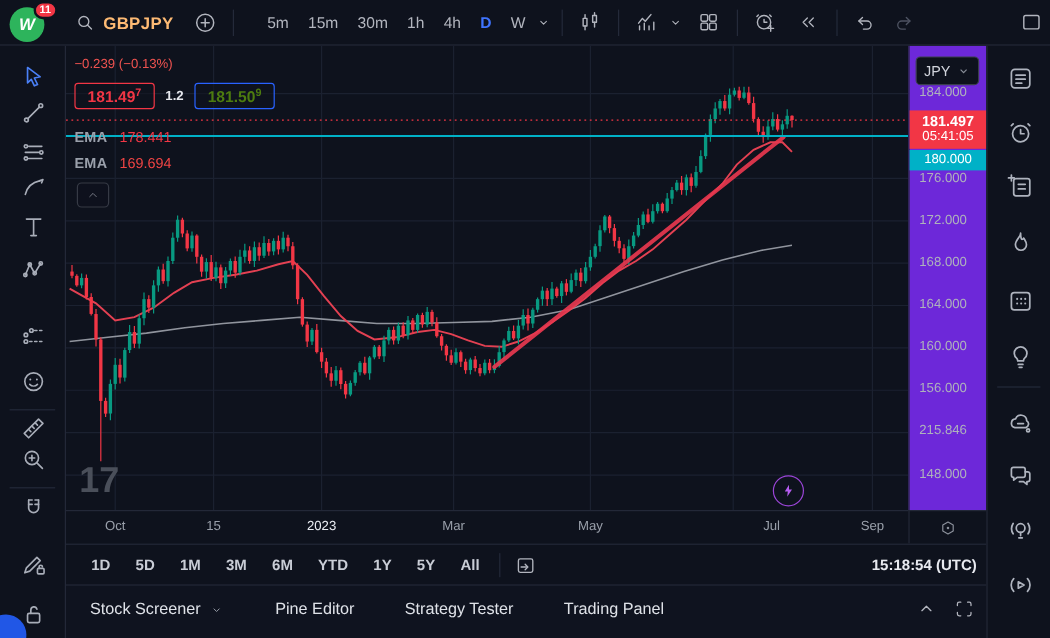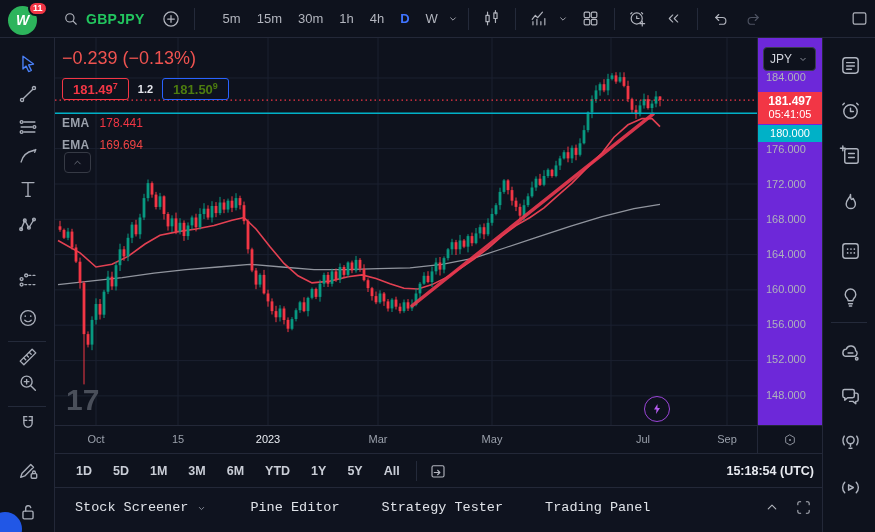--- a/index.html
+++ b/index.html
@@ -11,21 +11,21 @@
   
   .topbar{position:absolute;left:0;top:0;width:875px;height:38px;display:flex;align-items:center;
           border-bottom:1px solid #232838;background:#0e121d;z-index:30;padding-left:8px;}
   .logo-wrap{position:relative;width:38px;height:34px;flex:0 0 auto;}
   .logo{position:absolute;left:0;top:4px;width:29px;height:29px;border-radius:50%;background:#2db45c;
         color:#fff;font-weight:bold;font-style:italic;font-size:14px;display:flex;align-items:center;justify-content:center;}
   .notif{position:absolute;left:20px;top:-1px;min-width:17px;height:15px;padding:0 3px;border-radius:8px;
          background:#f23645;border:2px solid #0e121d;color:#fff;font-size:9px;font-weight:bold;
          display:flex;align-items:center;justify-content:center;}
   .tb-item{display:flex;align-items:center;gap:6px;margin:0 4px;color:#b2b5be;cursor:pointer;}
-  .symbol{color:#22c55e;font-weight:bold;font-size:14px;letter-spacing:.3px;}
+  .symbol{color:#fdba74;font-weight:bold;font-size:14px;letter-spacing:.3px;}
   .tb-icon{display:flex;align-items:center;justify-content:center;width:28px;height:28px;color:#b2b5be;
            border-radius:4px;margin:0 2px;cursor:pointer;}
   .tb-icon.sm{width:16px;margin:0;}
   .tb-icon.dim{color:#4d5261;}
   .tb-sep{width:1px;height:22px;background:#242a3a;margin:0 7px;flex:0 0 auto;}
   .timeframes{display:flex;align-items:center;gap:2px;margin-left:14px;}
   .tf{padding:3px 7px;color:#b2b5be;font-size:13px;border-radius:4px;cursor:pointer;}
   .tf.active{color:#3f74ff;font-weight:bold;}
   .spacer{flex:1;}
   .title-block{width:86px;flex:0 0 auto;overflow:hidden;margin-right:0;}
@@ -38,21 +38,21 @@
   .lt-icon{position:absolute;left:14px;width:28px;height:28px;color:#a8adb8;display:flex;
            align-items:center;justify-content:center;cursor:pointer;border-radius:4px;}
   .lt-icon.active{color:#4a80f7;}
   .lt-sep{position:absolute;left:8px;width:38px;height:1px;background:#242a3a;}
   .corner-blue{position:absolute;left:-12px;bottom:-14px;width:34px;height:34px;border-radius:50%;
                background:#2157e6;z-index:60;}
 
   
   .chart-main{position:absolute;left:55px;top:38px;width:702px;height:387px;overflow:hidden;}
   .legend{position:absolute;left:7px;top:10px;z-index:5;}
-  .change-line{color:#ef5350;font-size:18px;margin-bottom:9px;}
+  .change-line{color:#ef5350;font-size:11px;margin-bottom:9px;}
   .quote-row{display:flex;align-items:center;gap:9px;margin-bottom:12px;}
   .qbox{border:1px solid;border-radius:3px;padding:2px 10px;font-size:13px;font-weight:bold;background:rgba(14,18,29,.55);}
   .qbox sup{font-size:9px;}
   .qbox.bid{border-color:#f23645;color:#f23645;}
   .qbox.ask{border-color:#2962ff;color:#4d7c0f;}
   .spread{color:#e6e8ee;font-size:11px;font-weight:bold;}
   .ind-row{display:flex;align-items:center;gap:10px;height:22px;font-size:12px;color:#9aa0ab;}
   .ind-name{font-weight:bold;letter-spacing:.3px;}
   .collapse-btn{position:absolute;left:9px;top:114px;width:27px;height:21px;border:1px solid #363a45;
                 border-radius:4px;color:#787b86;display:flex;align-items:center;justify-content:center;
@@ -85,21 +85,21 @@
   .ranges-bar{position:absolute;left:55px;top:453px;width:767px;height:34px;border-top:1px solid #232838;
               background:#0e121d;display:flex;align-items:center;padding:0 8px 0 13px;z-index:10;}
   .range-item{padding:3px 8px;font-size:12.5px;font-weight:bold;color:#c9cdd6;cursor:pointer;border-radius:4px;}
   .rb-sep{width:1px;height:20px;background:#242a3a;margin:0 8px;}
   .goto-icon{width:26px;height:26px;color:#b2b5be;display:flex;align-items:center;justify-content:center;cursor:pointer;}
   .clock{margin-left:auto;font-size:12.5px;font-weight:bold;color:#e8eaf0;cursor:pointer;}
 
   
   .footer{position:absolute;left:55px;top:487px;width:767px;height:45px;border-top:1px solid #232838;
           background:#0f131f;display:flex;align-items:center;padding:0 10px 6px 20px;z-index:10;}
-  .ft-tab{display:flex;align-items:flex-end;gap:7px;font-size:13.5px;color:#dfe2e8;margin-right:42px;cursor:pointer;white-space:nowrap;font-family:Liberation Mono, monospace;}
+  .ft-tab{display:flex;align-items:flex-end;gap:7px;font-size:13.5px;color:#dfe2e8;margin-right:42px;cursor:pointer;white-space:nowrap;}
   .ft-icons{margin-left:auto;display:flex;align-items:center;gap:14px;color:#b2b5be;}
   .ft-icons .ico{cursor:pointer;display:flex;}
 
   
   .right-sidebar{position:absolute;left:822px;top:38px;width:53px;height:494px;border-left:1px solid #232838;
                  background:#0e121d;z-index:20;overflow:hidden;}
   .rs-icon{position:absolute;left:13px;width:28px;height:28px;color:#aeb3be;display:flex;align-items:center;
            justify-content:center;cursor:pointer;}
   .rs-sep{position:absolute;left:8px;width:36px;height:1px;background:#242a3a;}
 </style>
@@ -668,21 +668,21 @@
       <div class="bc">05:41:05</div>
     </div>
     <div class="price-badge badge-cyan">180.000</div>
   <div class="pa-label" style="top: 33px;">184.000</div>
       <div class="pa-label" style="top: 105px;">176.000</div>
       <div class="pa-label" style="top: 140px;">172.000</div>
       <div class="pa-label" style="top: 175px;">168.000</div>
       <div class="pa-label" style="top: 210px;">164.000</div>
       <div class="pa-label" style="top: 245px;">160.000</div>
       <div class="pa-label" style="top: 280px;">156.000</div>
-      <div class="pa-label" style="top: 315px;">152.000</div>
+      <div class="pa-label" style="top: 315px;">215.846</div>
       <div class="pa-label" style="top: 351px;">148.000</div>
     </div>
 
   <div class="time-axis" id="time-axis">
       <div class="ta-label" style="left: 41px;">Oct</div>
       <div class="ta-label" style="left: 123px;">15</div>
       <div class="ta-label hl" style="left: 213px;">2023</div>
       <div class="ta-label" style="left: 323px;">Mar</div>
       <div class="ta-label" style="left: 437px;">May</div>
       <div class="ta-label" style="left: 588px;">Jul</div>

